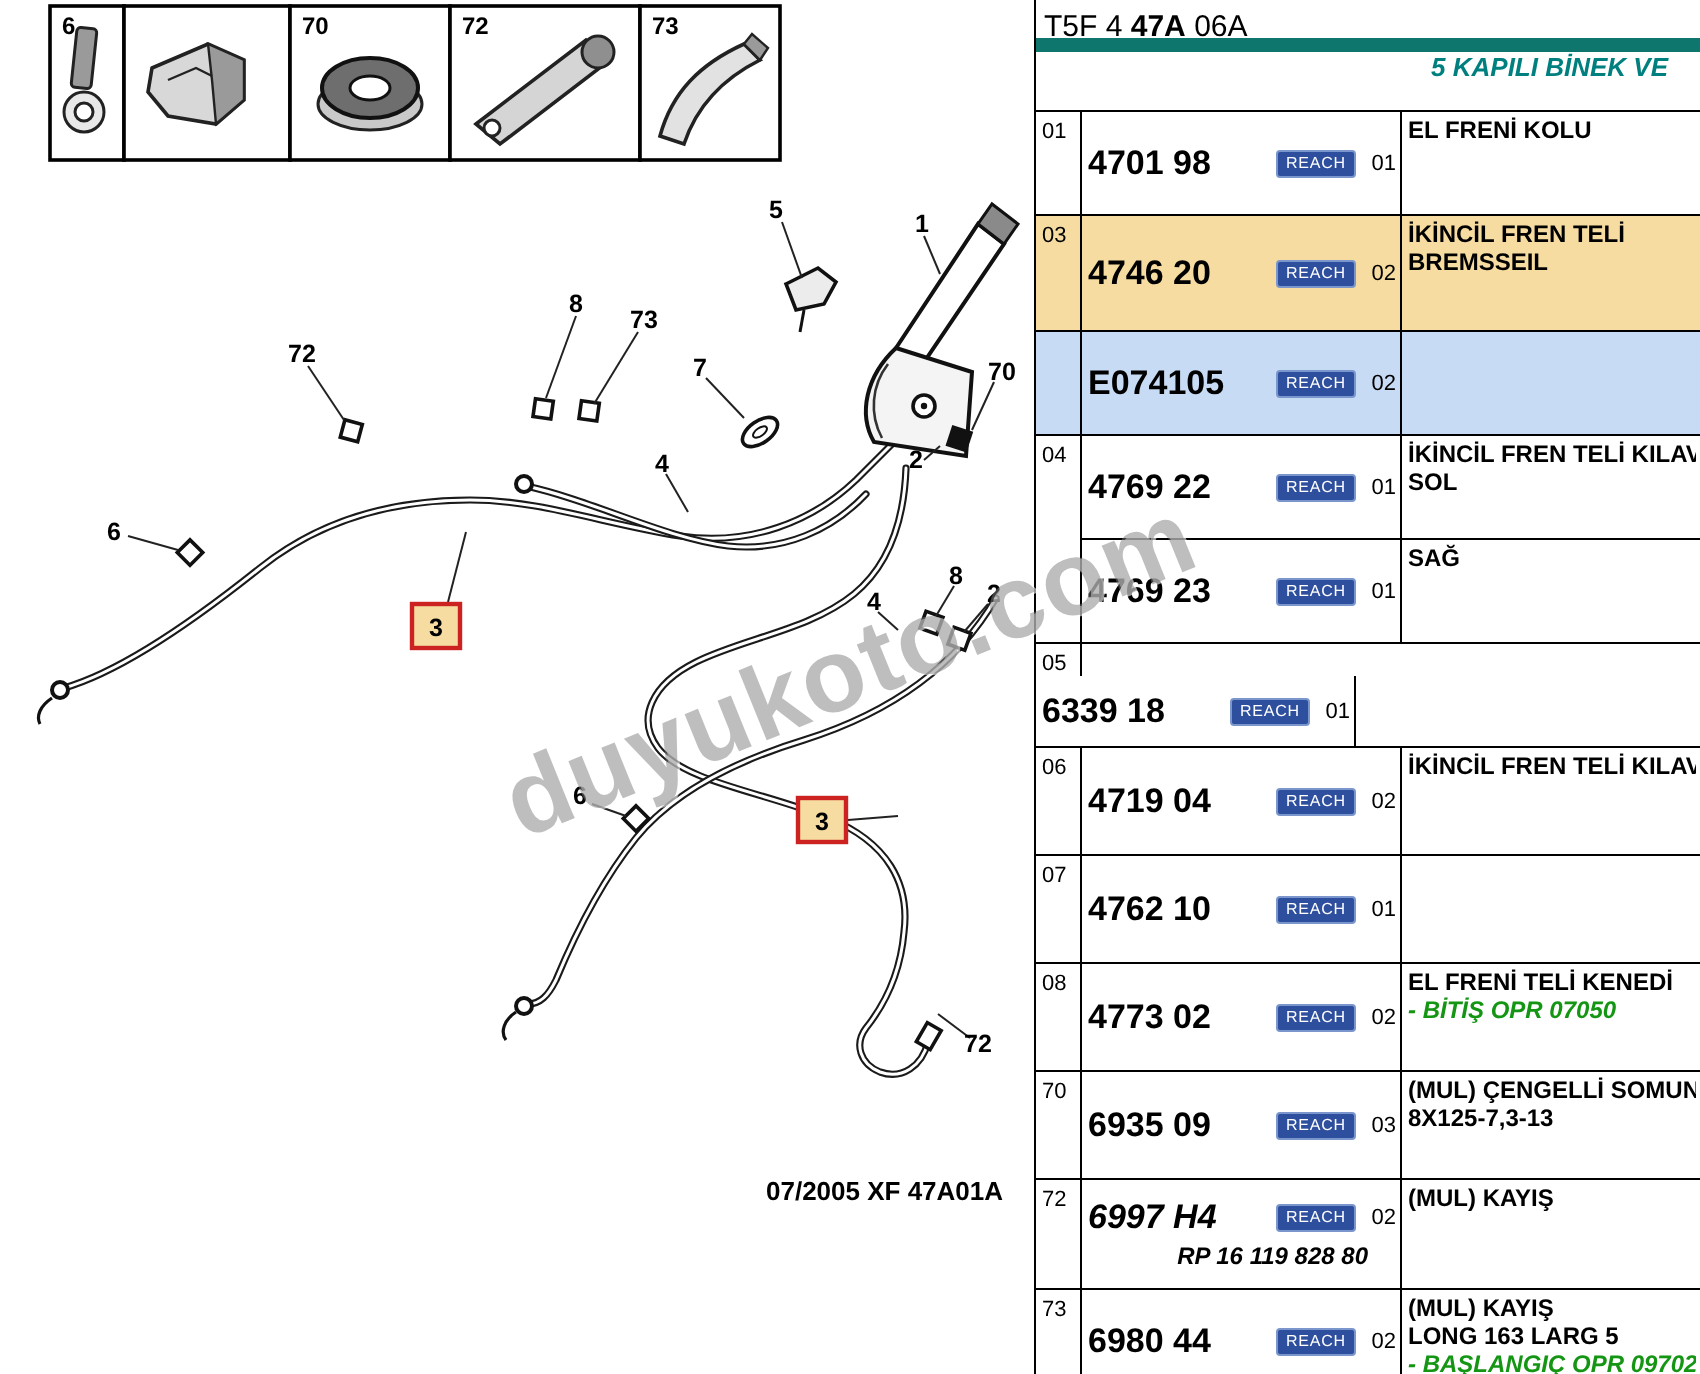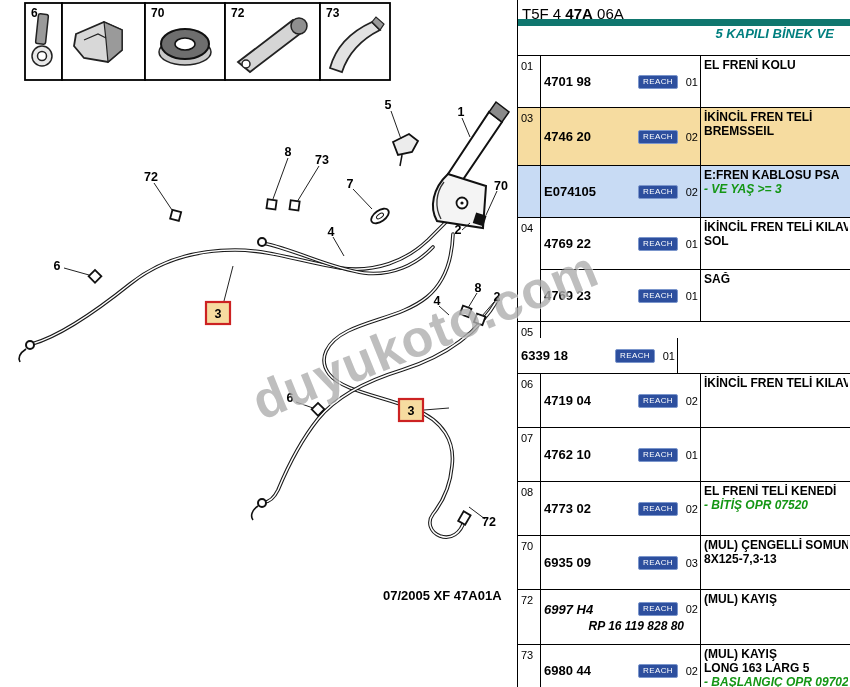--- a/index.html
+++ b/index.html
@@ -43,21 +43,21 @@
   .t-block.hl-orange{background:var(--orange);}
   .t-block.hl-blue{background:var(--blue);}
   .t-idx{width:23px;flex:none;border-right:1px solid #000;box-sizing:border-box;
     font-size:11px;padding:4px 0 0 3px;}
   .t-subrows{flex:1;display:flex;flex-direction:column;min-width:0;}
   .t-subrow{flex:1;display:flex;min-height:0;}
   .t-subrow-sep{border-top:1px solid #000;}
   .t-partcol{width:160px;flex:none;border-right:1px solid #000;box-sizing:border-box;
     display:flex;flex-direction:column;justify-content:center;padding:0 2px 0 3px;}
   .t-partline{display:flex;align-items:center;width:100%;}
-  .t-partnum{font-weight:bold;font-size:13px;white-space:nowrap;}
+  .t-partnum{font-weight:bold;font-size:17px;white-space:nowrap;}
   .t-partnum.it{font-style:italic;}
   .t-reach{margin-left:auto;background:var(--reach);color:#fff;font-size:8px;
     font-weight:normal;letter-spacing:.4px;padding:2px 4px;border:1px solid #7B96CC;
     border-radius:2px;line-height:1;}
   .t-qty{width:17px;flex:none;text-align:right;font-size:11px;margin-left:3px;}
   .t-partnote{font-weight:bold;font-style:italic;font-size:12px;text-align:right;
     padding-right:14px;margin-top:2px;white-space:nowrap;}
   .t-desccol{flex:1;min-width:0;padding:2px 2px 0 3px;font-size:12px;font-weight:bold;
     line-height:14px;}
   .t-descline{white-space:nowrap;overflow:hidden;}
@@ -253,24 +253,20 @@
           <div class="t-idx"></div>
           <div class="t-subrows">
             <div class="t-subrow">
               <div class="t-partcol">
                 <div class="t-partline">
                   <span class="t-partnum">E074105</span>
                   <span class="t-reach">REACH</span>
                   <span class="t-qty">02</span>
                 </div>
               </div>
-              <div class="t-desccol">
-                <div class="t-descline">E:FREN KABLOSU PSA</div>
-                <div class="t-descline green">- VE YAŞ &gt;= 3</div>
-              </div>
             </div>
           </div>
         </div>
         <div class="t-block" style="height: 104px;">
           <div class="t-idx">04</div>
           <div class="t-subrows">
             <div class="t-subrow">
               <div class="t-partcol">
                 <div class="t-partline">
                   <span class="t-partnum">4769 22</span>
@@ -348,21 +344,21 @@
             <div class="t-subrow">
               <div class="t-partcol">
                 <div class="t-partline">
                   <span class="t-partnum">4773 02</span>
                   <span class="t-reach">REACH</span>
                   <span class="t-qty">02</span>
                 </div>
               </div>
               <div class="t-desccol">
                 <div class="t-descline">EL FRENİ TELİ KENEDİ</div>
-                <div class="t-descline green">- BİTİŞ OPR 07520</div>
+                <div class="t-descline green">- BİTİŞ OPR 07050</div>
               </div>
             </div>
           </div>
         </div>
         <div class="t-block" style="height: 54px;">
           <div class="t-idx">70</div>
           <div class="t-subrows">
             <div class="t-subrow">
               <div class="t-partcol">
                 <div class="t-partline">

